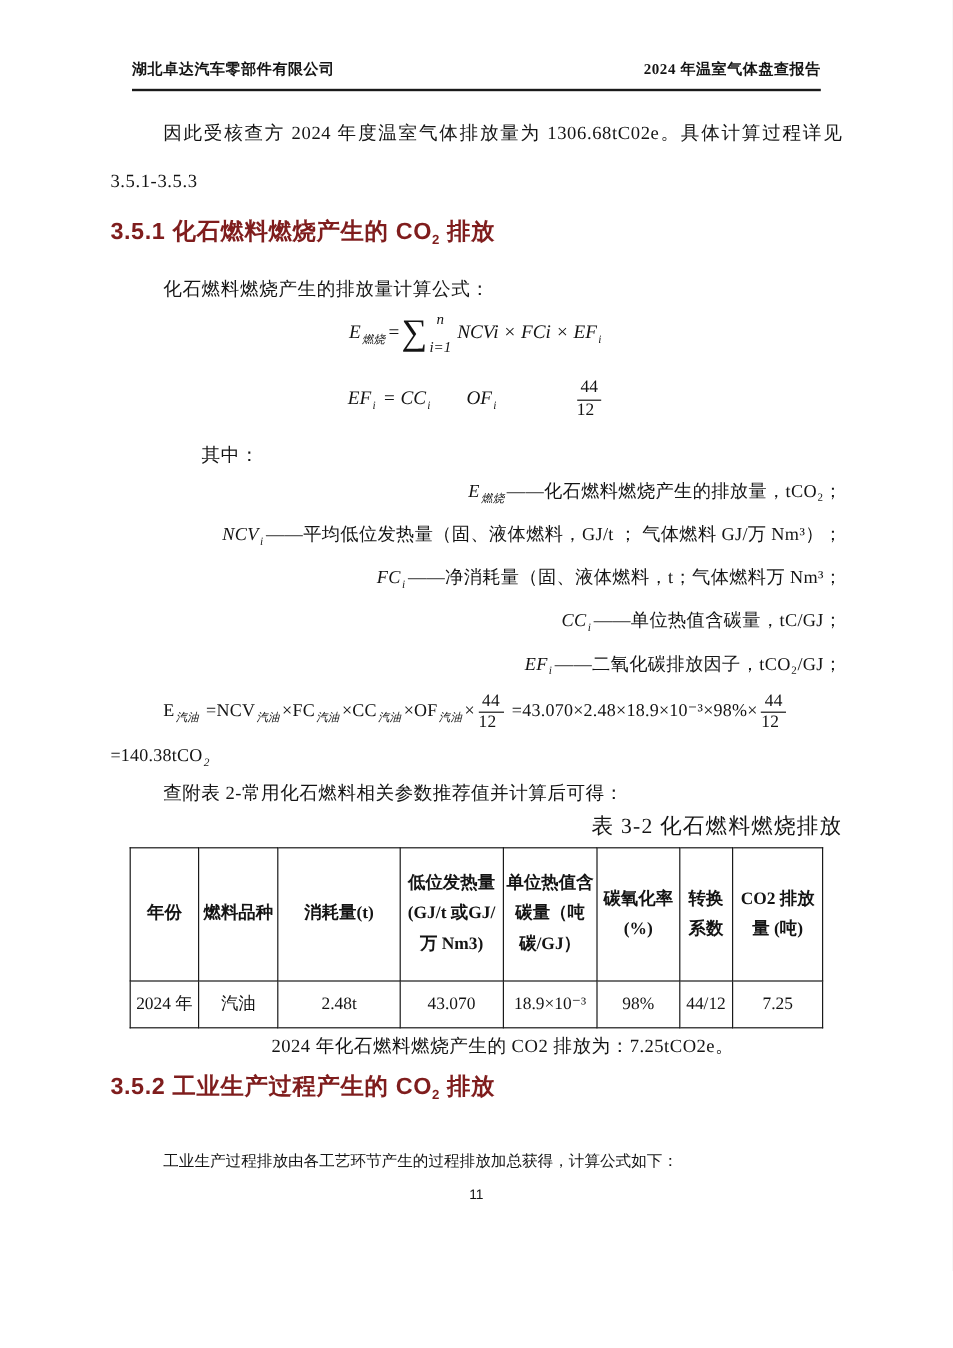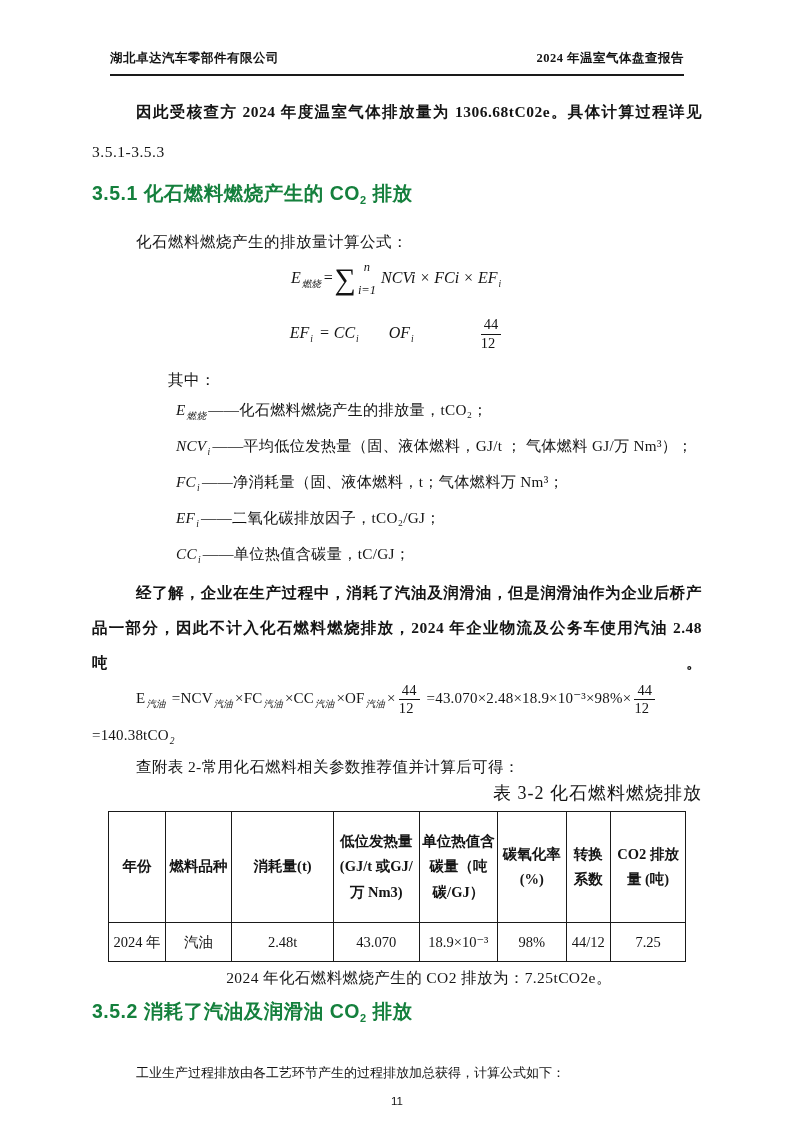--- a/index.html
+++ b/index.html
@@ -12,42 +12,42 @@
   .hdr{
     position:absolute;top:50px;left:110px;right:110px;
     display:flex;justify-content:space-between;align-items:center;
     font-size:12.5px;font-weight:bold;letter-spacing:.5px;
     padding-bottom:7px;border-bottom:2px solid #1a1a1a;
   }
   
   .content{padding:92px 92px 0 92px;}
   .p-line{font-size:15.5px;line-height:40px;letter-spacing:.5px;}
   .indent{text-indent:44px;}
-  .fill{text-align:justify;text-align-last:justify;font-weight:bold;}
+  .fill{text-align:justify;text-align-last:justify;}
   h2.sec{
     font-family:"Liberation Sans","DejaVu Sans",sans-serif;
-    font-size:19.5px;font-weight:bold;color:#15803d;
+    font-size:19.5px;font-weight:bold;color:#7f1d1d;
     margin:6px 0 0 0;line-height:30px;letter-spacing:.5px;
   }
   .hsub{font-size:11px;vertical-align:-4px;}
   .f-intro{font-size:15.5px;line-height:26px;margin-top:14px;letter-spacing:.5px;}
   
   .formula{font-size:16px;line-height:46px;text-align:center;}
   .formula.ital .tk{font-style:italic;}
   .formula.ef{line-height:52px;}
   .tsub{font-size:9.5px;font-style:italic;vertical-align:-4px;margin:0 2px 0 1px;}
   .frac{display:inline-block;vertical-align:middle;text-align:left;font-size:14.5px;line-height:1.2;margin:0 3px;font-style:normal;}
   .frac .fnum{display:block;border-bottom:1.3px solid #141414;padding:0 3px;}
   .frac .fden{display:block;}
   .bigop{display:inline-flex;vertical-align:middle;align-items:center;margin:0 1px;}
   .bigop .bsym{font-size:30px;line-height:1;font-style:normal;}
   .bigop .bstack{display:inline-flex;flex-direction:column;justify-content:space-between;height:36px;font-size:12.5px;font-style:italic;line-height:1.05;margin-left:2px;}
   
   .qz{font-size:15.5px;line-height:30px;margin-left:76px;letter-spacing:.5px;}
-  .def{font-size:15.2px;line-height:30px;margin-left:84px;letter-spacing:.3px;}
+  .def{font-size:15.2px;line-height:30px;margin-left:84px;letter-spacing:.3px;text-align:right;}
   .def .dsym{font-style:italic;}
   
   .gas1{font-size:15px;line-height:36px;margin-left:44px;letter-spacing:.2px;}
   .gas2{font-size:15px;line-height:26px;letter-spacing:.2px;}
   .lookup{font-size:15.5px;line-height:26px;letter-spacing:.4px;}
   
   .tbl-title{font-size:18px;font-weight:normal;text-align:right;line-height:26px;letter-spacing:1px;}
   table.emis{border-collapse:collapse;width:578px;margin:5px 0 0 16px;table-layout:fixed;}
   table.emis th,table.emis td{
     border:1.6px solid #1a1a1a;text-align:center;vertical-align:middle;
@@ -92,28 +92,24 @@
         </span><span class="tk"> NCVi × FCi × EF</span><span class="tsub">i</span></div>
 
     <div class="formula ital ef"><span class="tk">EF</span><span class="tsub">i</span><span class="tk"> = CC</span><span class="tsub">i</span><span style="display: inline-block; width: 28px;"></span><span class="tk">OF</span><span class="tsub">i</span><span style="display: inline-block; width: 62px;"></span><span class="frac"><span class="fnum">44</span><span class="fden">12</span></span></div>
 
     <div class="qz">其中：</div>
 
     <div>
       <div class="def"><span class="dsym">E</span><span class="tsub">燃烧</span><span>——化石燃料燃烧产生的排放量，tCO₂；</span></div>
       <div class="def"><span class="dsym">NCV</span><span class="tsub">i</span><span>——平均低位发热量（固、液体燃料，GJ/t ； 气体燃料 GJ/万 Nm³）；</span></div>
       <div class="def"><span class="dsym">FC</span><span class="tsub">i</span><span>——净消耗量（固、液体燃料，t；气体燃料万 Nm³；</span></div>
+      <div class="def"><span class="dsym">CC</span><span class="tsub">i</span><span>——单位热值含碳量，tC/GJ；</span></div>
       <div class="def"><span class="dsym">EF</span><span class="tsub">i</span><span>——二氧化碳排放因子，tCO₂/GJ；</span></div>
-      <div class="def"><span class="dsym">CC</span><span class="tsub">i</span><span>——单位热值含碳量，tC/GJ；</span></div>
     </div>
 
-    <div>
-      <div class="p-line indent fill" style="line-height:35px;">经了解，企业在生产过程中，消耗了汽油及润滑油，但是润滑油作为企业后桥产</div>
-      <div class="p-line fill" style="line-height:35px;">品一部分，因此不计入化石燃料燃烧排放，2024 年企业物流及公务车使用汽油 2.48 吨。</div>
-    </div>
 
     <div class="gas1"><span class="tk">E</span><span class="tsub">汽油</span><span class="tk"> =NCV</span><span class="tsub">汽油</span><span class="tk">×FC</span><span class="tsub">汽油</span><span class="tk">×CC</span><span class="tsub">汽油</span><span class="tk">×OF</span><span class="tsub">汽油</span><span class="tk">×</span><span class="frac"><span class="fnum">44</span><span class="fden">12</span></span><span class="tk"> =43.070×2.48×18.9×10⁻³×98%×</span><span class="frac"><span class="fnum">44</span><span class="fden">12</span></span></div>
     <div class="gas2"><span class="tk">=140.38tCO</span><span class="tsub">2</span></div>
 
     <div class="lookup indent">查附表 2-常用化石燃料相关参数推荐值并计算后可得：</div>
 
     <div class="tbl-title">表 3-2  化石燃料燃烧排放</div>
 
     <table class="emis">
       <tbody>
@@ -135,20 +131,20 @@
         <td>18.9×10⁻³</td>
         <td>98%</td>
         <td>44/12</td>
         <td>7.25</td>
       </tr>
     </tbody>
       </table>
 
     <div class="after-tbl">2024 年化石燃料燃烧产生的 CO2 排放为：7.25tCO2e。</div>
 
-    <h2 class="sec sec2"><span>3.5.2 消耗了汽油及润滑油 CO</span><span class="hsub">2</span><span> 排放</span></h2>
+    <h2 class="sec sec2"><span>3.5.2 工业生产过程产生的 CO</span><span class="hsub">2</span><span> 排放</span></h2>
 
     <div class="p3 indent">工业生产过程排放由各工艺环节产生的过程排放加总获得，计算公式如下：</div>
 
     <div class="pageno">11</div>
 
   </div>
 </div>
 
 </body></html>

